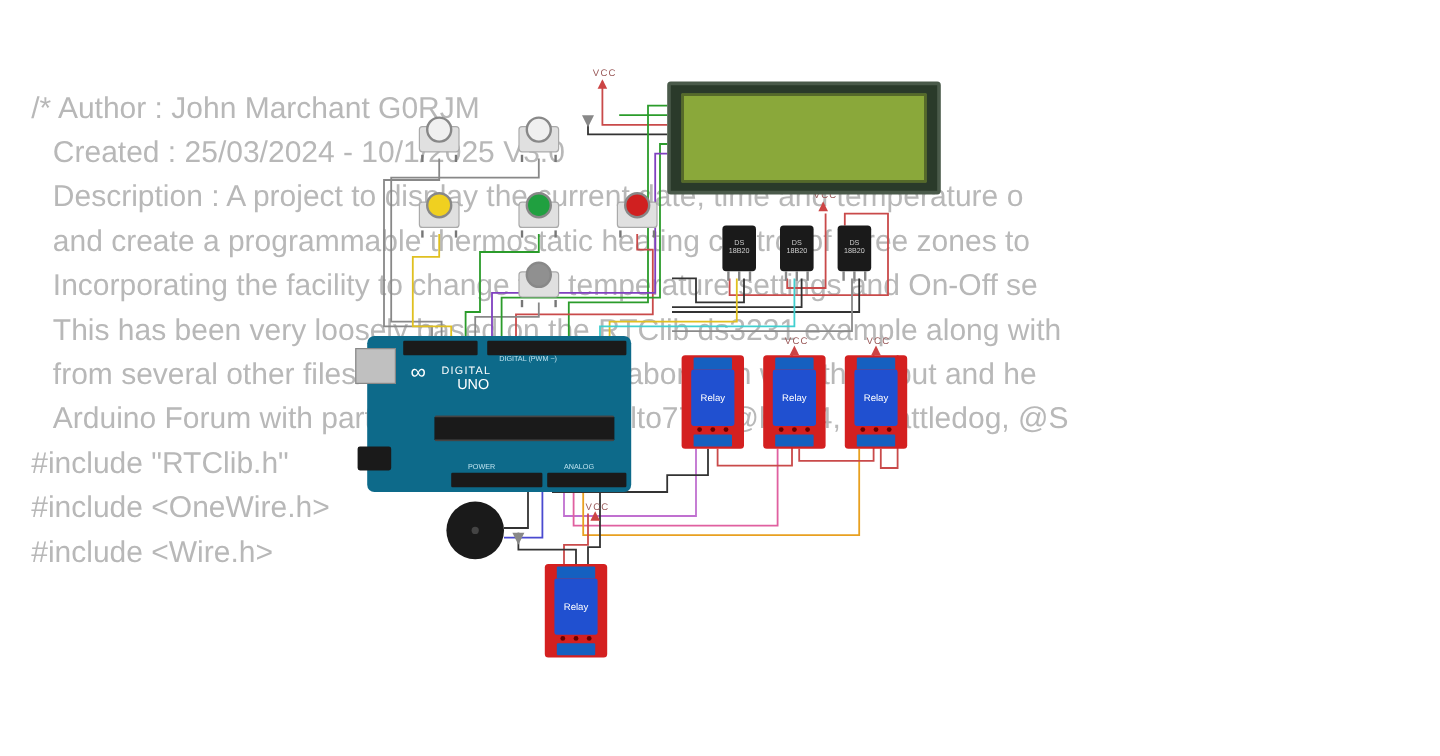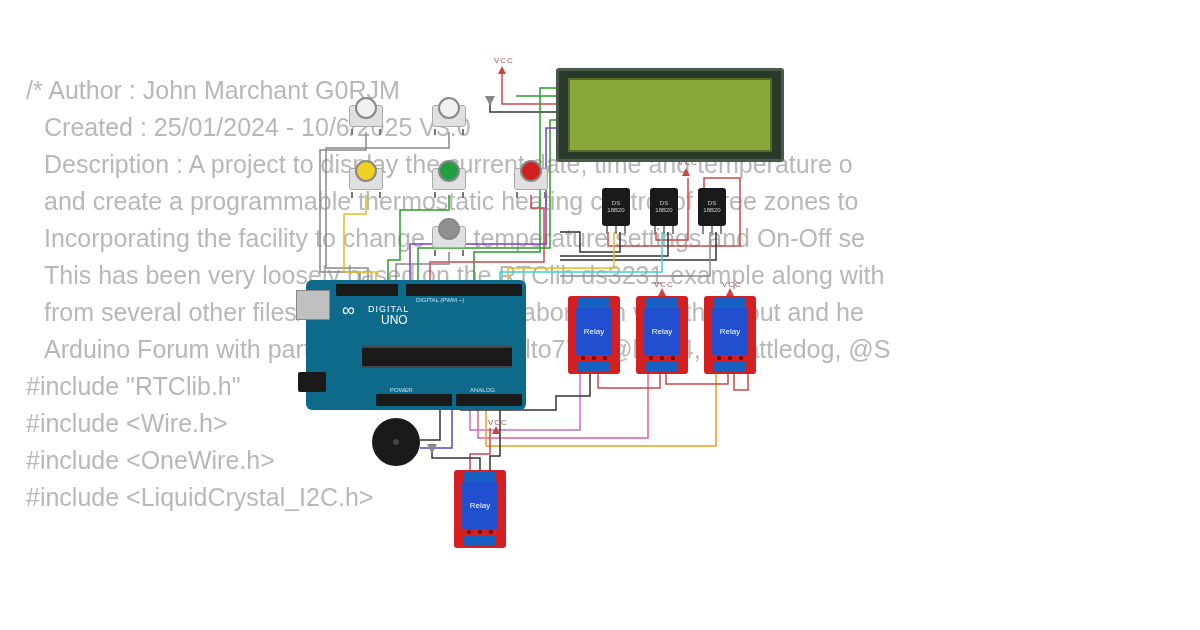--- a/index.html
+++ b/index.html
@@ -297,31 +297,30 @@
   height: 630px;
   pointer-events: none;
   z-index: 3;
 }
 </style>
 </head>
 <body>
 
 <div class="code-bg">
   <div class="noindent">/* Author : John Marchant G0RJM</div>
-  <div>Created : 25/01/2024 - 10/6/2025 V3.0</div>
+  <div>Created : 25/03/2024 - 10/1/2025 V3.0</div>
   <div>Description : A project to display the current date, time and temperature o</div>
   <div>and create a programmable thermostatic heating control of three zones to</div>
   <div>Incorporating the facility to change the temperature settings and On-Off se</div>
   <div>This has been very loosely based on the RTClib ds3231 example along with</div>
   <div>from several other files/sketches and in collaboration with the input and he</div>
   <div>Arduino Forum with particular thanks to @alto777, @blh64, @cattledog, @S</div>
   <div class="noindent">#include "RTClib.h"</div>
+  <div class="noindent">#include &lt;OneWire.h&gt;</div>
   <div class="noindent">#include &lt;Wire.h&gt;</div>
-  <div class="noindent">#include &lt;OneWire.h&gt;</div>
-  <div class="noindent">#include &lt;LiquidCrystal_I2C.h&gt;</div>
 </div>
 
 <svg class="wire-svg">
 
   <path d="M556 96 L516 96" stroke="#2b9c2b" fill="none" stroke-width="1.5"></path>
   <path d="M556 104 L502 104 L502 68" stroke="#c94a4a" fill="none" stroke-width="1.5"></path>
   <path d="M556 112 L490 112 L490 98" stroke="#333" fill="none" stroke-width="1.5"></path>
   <path d="M556 88 L540 88 L540 252 L474 252 L474 284" stroke="#2b9c2b" fill="none" stroke-width="1.5"></path>
 
   <path d="M608 232 L608 246 L740 246 L740 178 L704 178 L704 188" stroke="#c94a4a" fill="none" stroke-width="1.5"></path>

